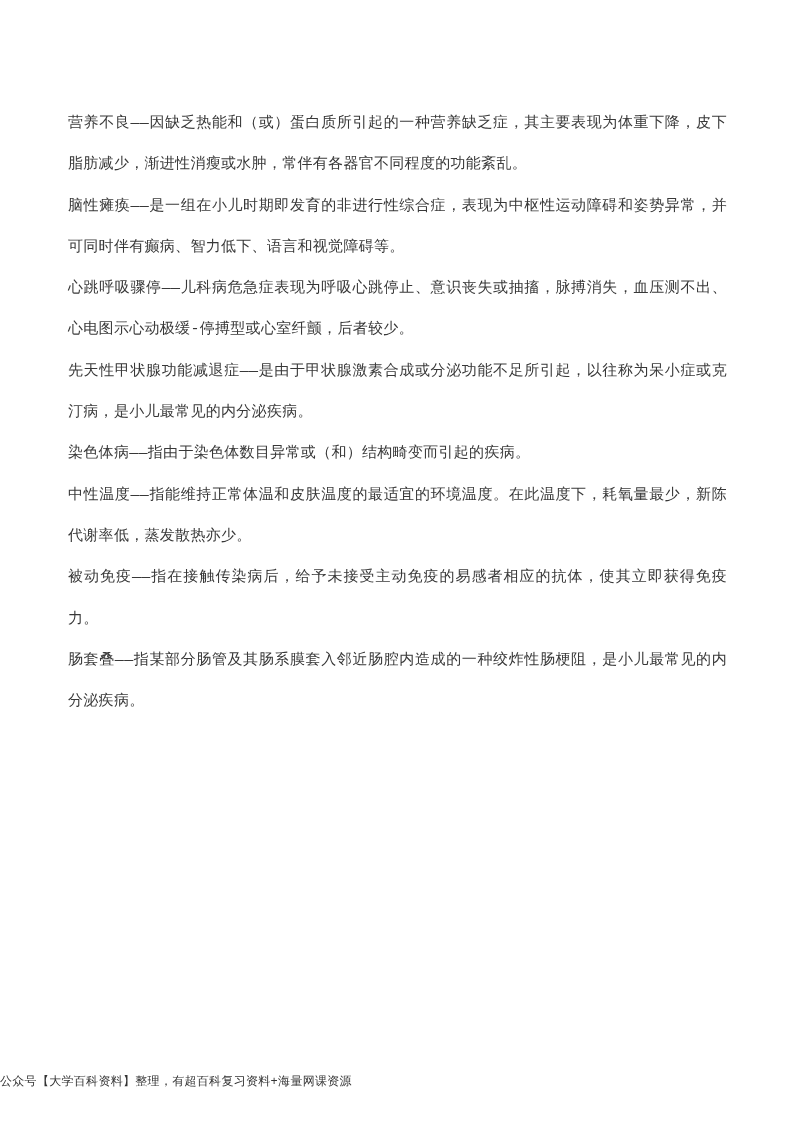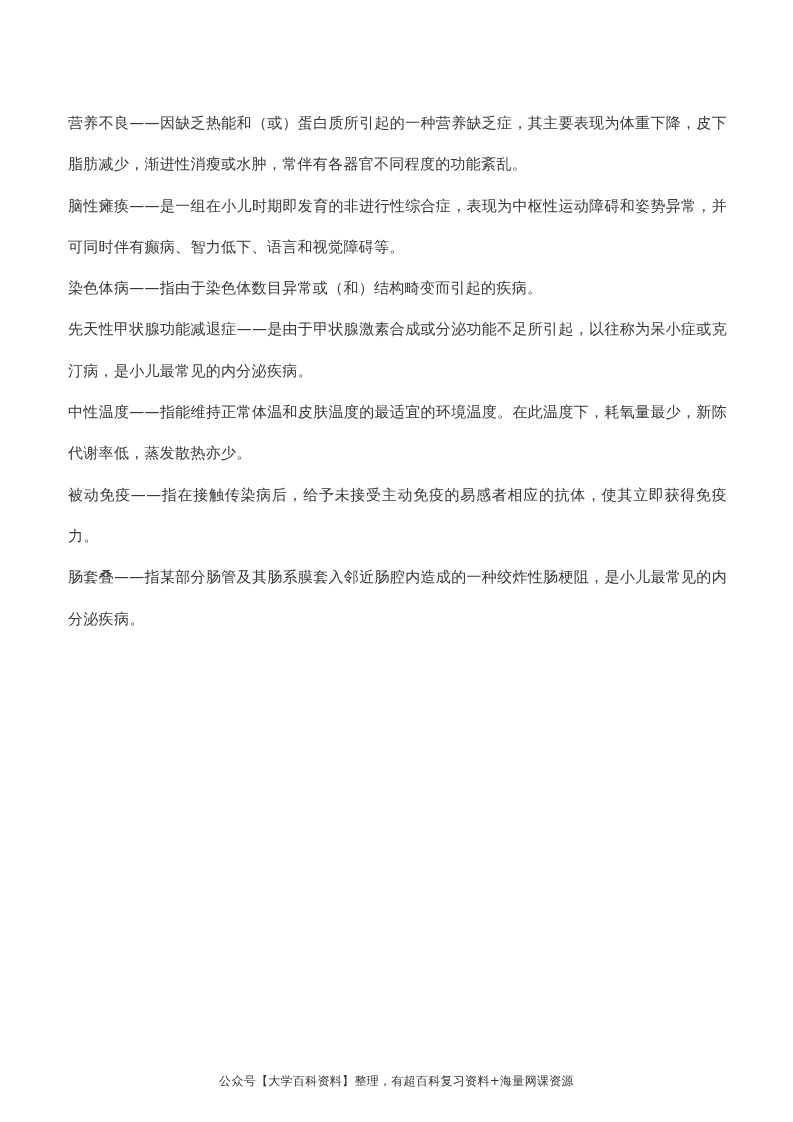--- a/index.html
+++ b/index.html
@@ -1,15 +1,15 @@
 <!DOCTYPE html>
 <html><head>
 <meta charset="utf-8">
 <style>
-  * { margin: 0; padding: 0; box-sizing: border-box; }
+  * { margin: 0; padding: 0; box-sizing: border-box; font-family: Liberation Mono, monospace; }
   html, body {
     width: 793px;
     height: 1122px;
     background: #ffffff;
     font-family: "DejaVu Sans", "Liberation Sans", sans-serif;
     overflow: hidden;
   }
   .page {
     position: relative;
     width: 793px;
@@ -29,33 +29,33 @@
     text-align: justify;
     text-justify: inter-ideograph;
     letter-spacing: 0.3px;
     word-break: break-all;
   }
   .footer {
     position: absolute;
     left: 0;
     right: 0;
     bottom: 32px;
-    text-align: center;
     font-size: 12px;
     color: #333333;
     letter-spacing: 0.3px;
   }
 </style>
 </head>
 <body>
 
 <div class="page">
   <div class="content">
     <p>营养不良——因缺乏热能和（或）蛋白质所引起的一种营养缺乏症，其主要表现为体重下降，皮下脂肪减少，渐进性消瘦或水肿，常伴有各器官不同程度的功能紊乱。</p>
     <p>脑性瘫痪——是一组在小儿时期即发育的非进行性综合症，表现为中枢性运动障碍和姿势异常，并可同时伴有癫病、智力低下、语言和视觉障碍等。</p>
+    <p>心跳呼吸骤停——儿科病危急症表现为呼吸心跳停止、意识丧失或抽搐，脉搏消失，血压测不出、心电图示心动极缓-停搏型或心室纤颤，后者较少。</p>
+    <p>先天性甲状腺功能减退症——是由于甲状腺激素合成或分泌功能不足所引起，以往称为呆小症或克汀病，是小儿最常见的内分泌疾病。</p>
     <p>染色体病——指由于染色体数目异常或（和）结构畸变而引起的疾病。</p>
-    <p>先天性甲状腺功能减退症——是由于甲状腺激素合成或分泌功能不足所引起，以往称为呆小症或克汀病，是小儿最常见的内分泌疾病。</p>
     <p>中性温度——指能维持正常体温和皮肤温度的最适宜的环境温度。在此温度下，耗氧量最少，新陈代谢率低，蒸发散热亦少。</p>
     <p>被动免疫——指在接触传染病后，给予未接受主动免疫的易感者相应的抗体，使其立即获得免疫力。</p>
     <p>肠套叠——指某部分肠管及其肠系膜套入邻近肠腔内造成的一种绞炸性肠梗阻，是小儿最常见的内分泌疾病。</p>
   </div>
   <div class="footer">公众号【大学百科资料】整理，有超百科复习资料+海量网课资源</div>
 </div>
 
 </body></html>

